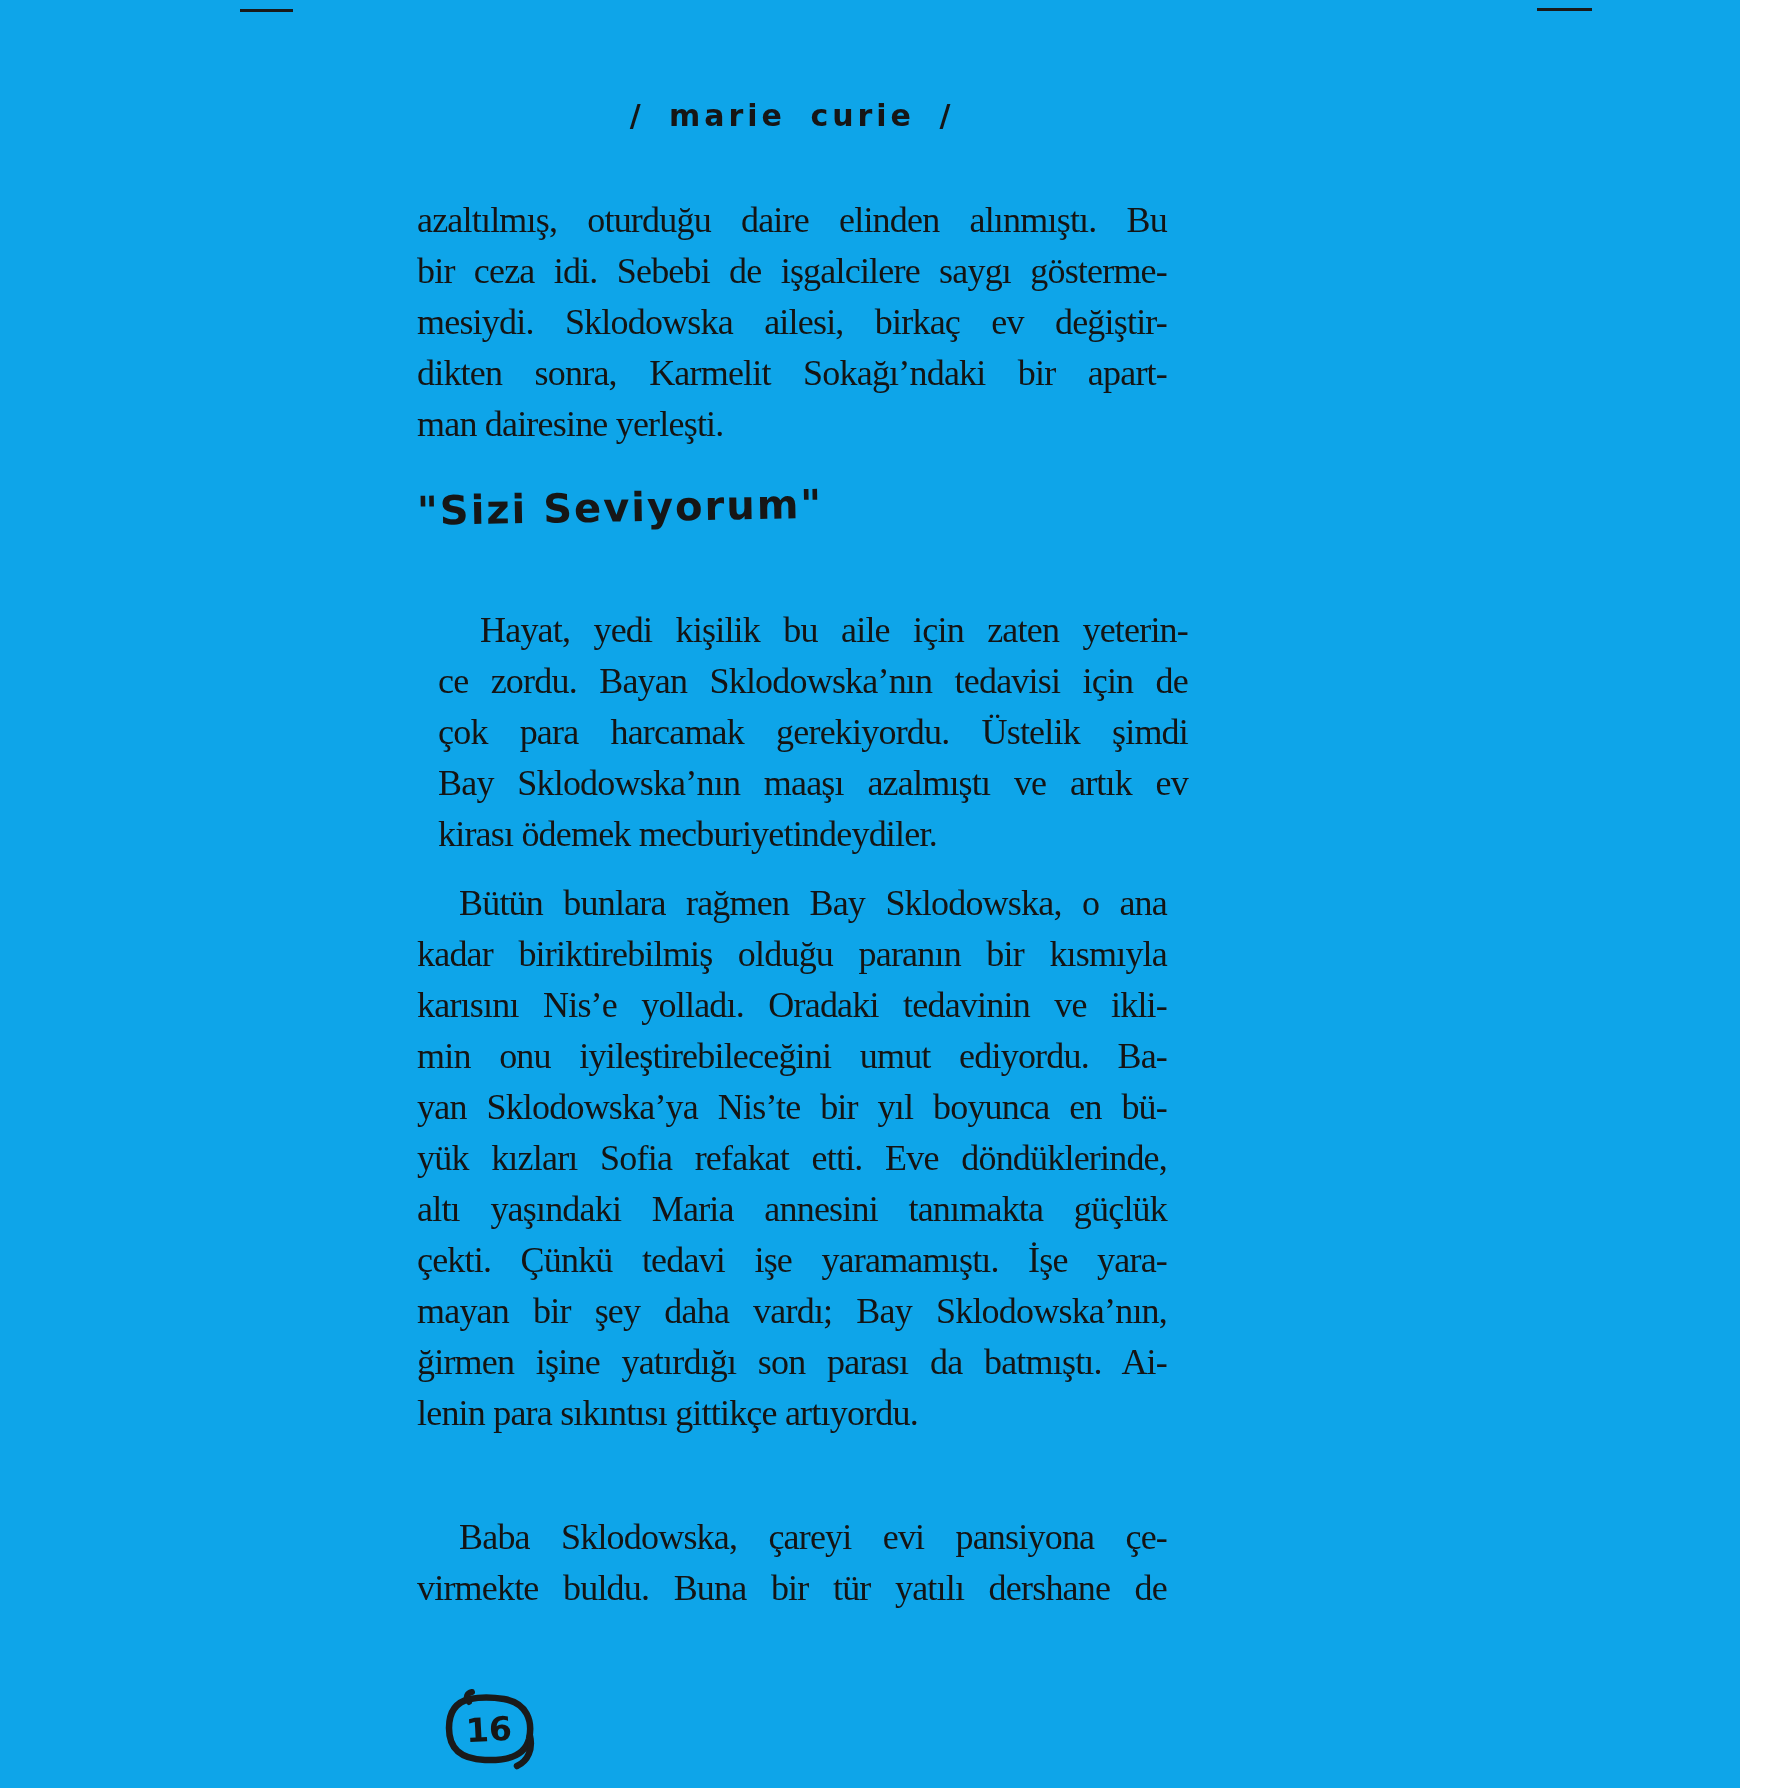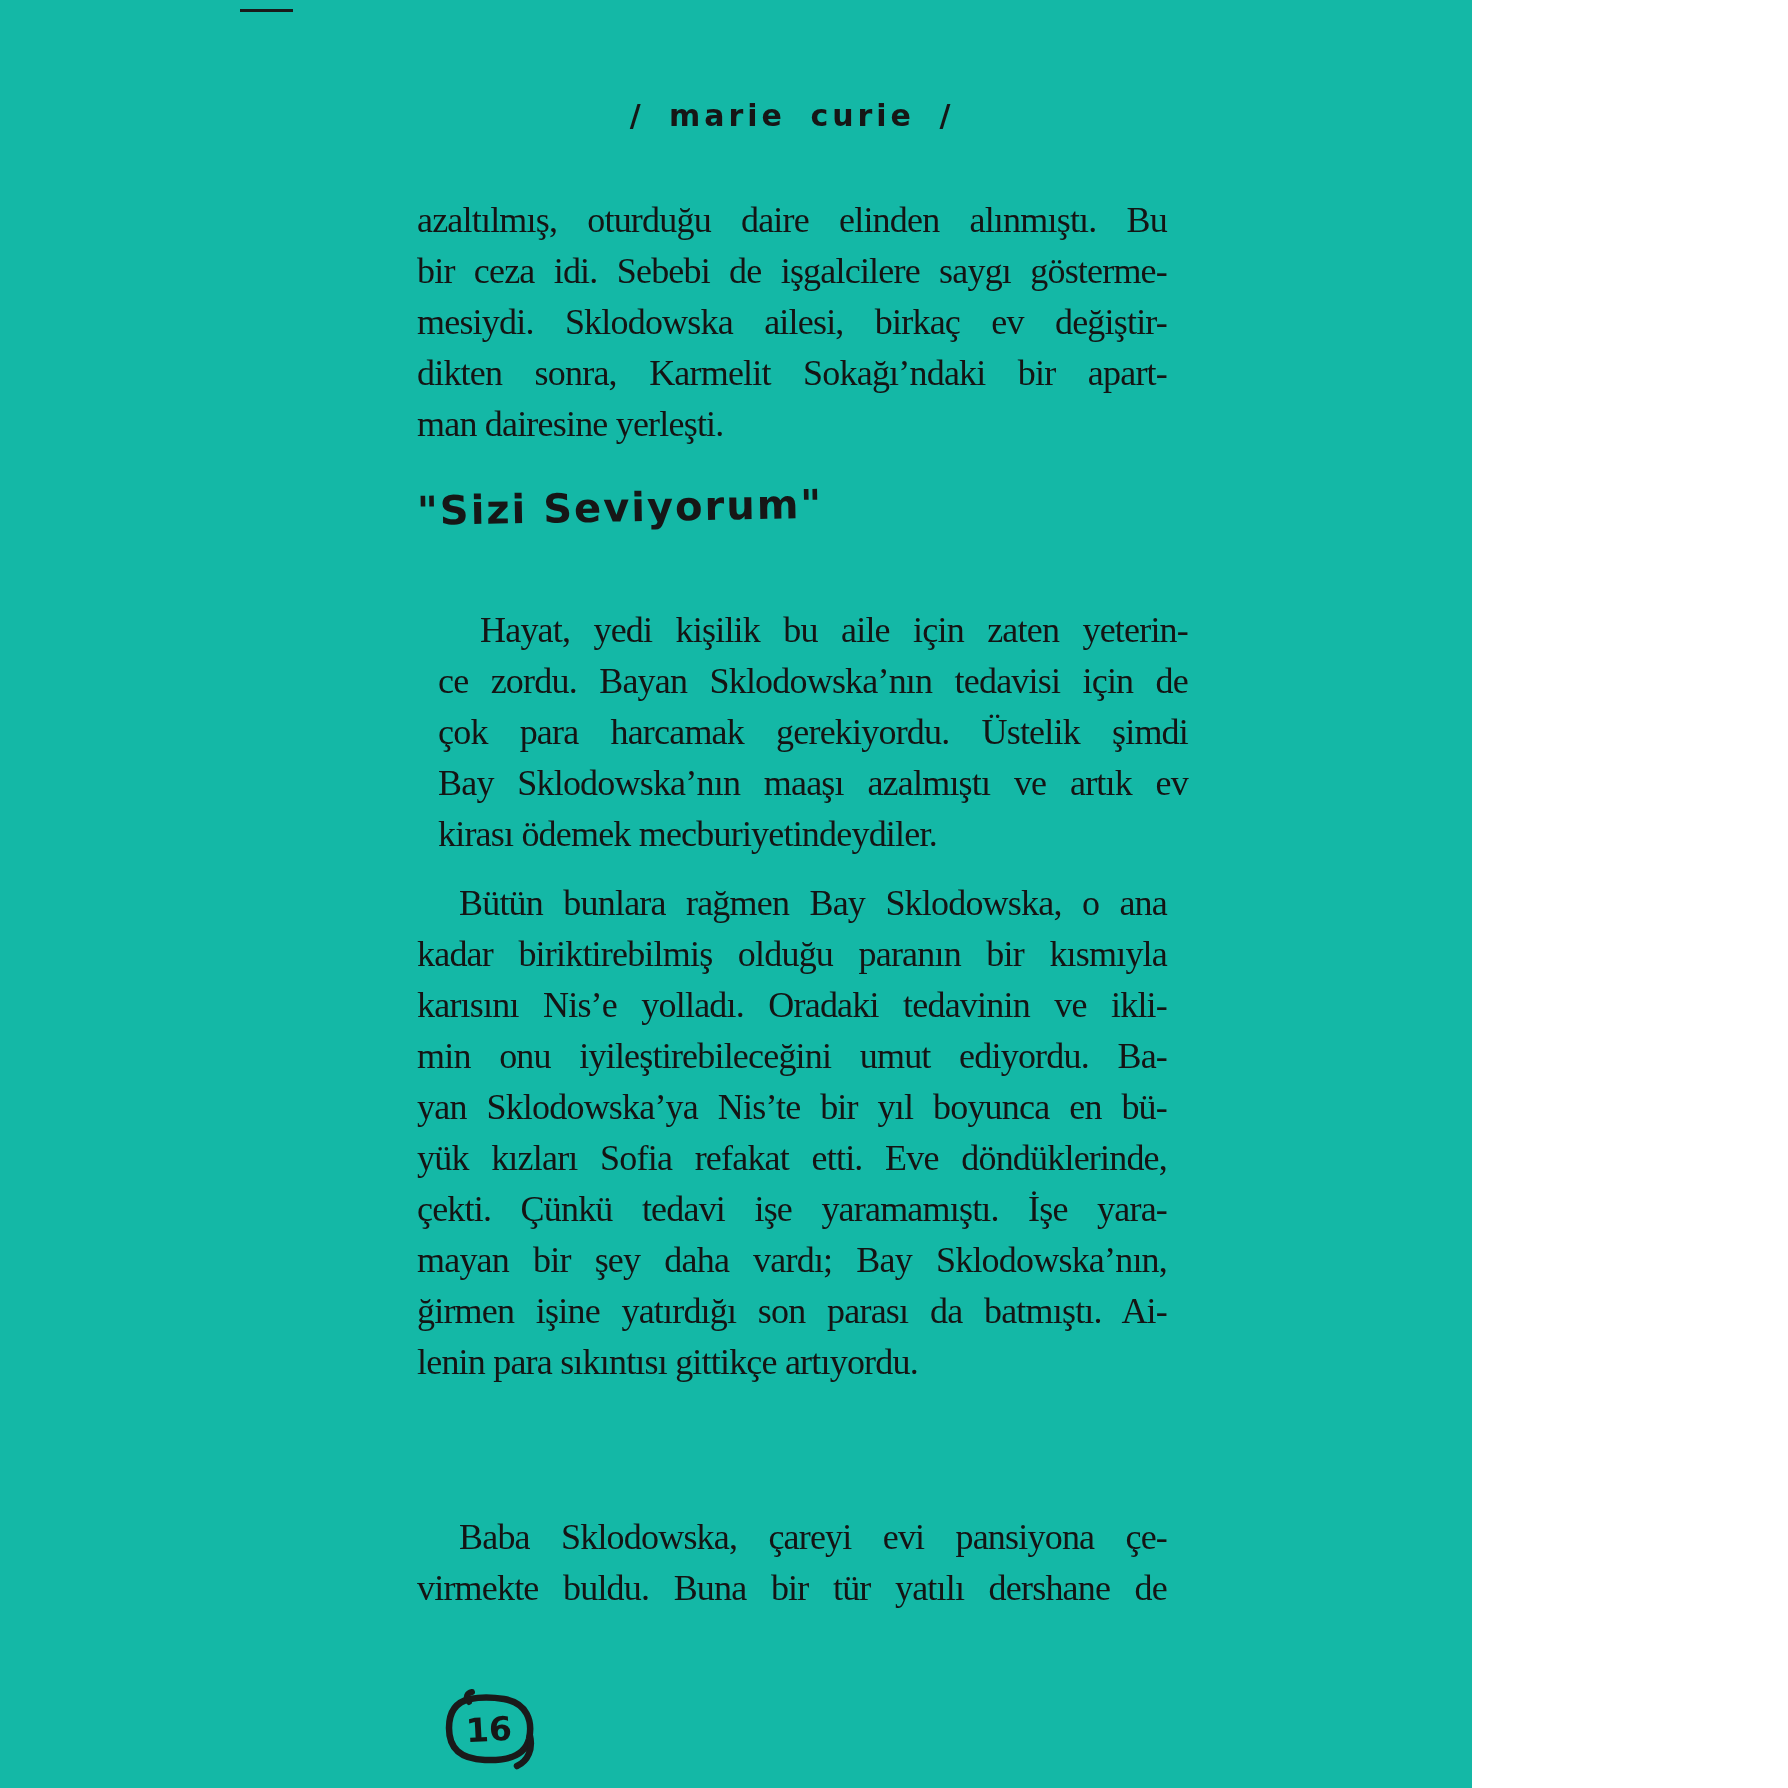--- a/index.html
+++ b/index.html
@@ -2,23 +2,23 @@
 <html><head>
 <meta charset="utf-8">
 <style>
   html, body {
     margin: 0;
     padding: 0;
     background: #ffffff;
   }
   .page {
     position: relative;
-    width: 1472px;
+    width: 1740px;
     height: 1788px;
-    background: #14b8a6;
+    background: #0ea5e9;
     overflow: hidden;
     font-family: "Liberation Serif", "DejaVu Serif", serif;
     color: #141414;
   }
   .crop-mark {
     position: absolute;
     height: 3px;
     background: #1a1a1a;
   }
   .crop-mark.left  { left: 240px;  top: 9px; width: 53px; }
@@ -133,20 +133,21 @@
     <div class="line last">kirası ödemek mecburiyetindeydiler.</div>
   </div>
 
   <div class="body-block p3">
     <div class="line indent">Bütün bunlara rağmen Bay Sklodowska, o ana</div>
     <div class="line">kadar biriktirebilmiş olduğu paranın bir kısmıyla</div>
     <div class="line">karısını Nis’e yolladı. Oradaki tedavinin ve ikli-</div>
     <div class="line">min onu iyileştirebileceğini umut ediyordu. Ba-</div>
     <div class="line">yan Sklodowska’ya Nis’te bir yıl boyunca en bü-</div>
     <div class="line">yük kızları Sofia refakat etti. Eve döndüklerinde,</div>
+    <div class="line">altı yaşındaki Maria annesini tanımakta güçlük</div>
     <div class="line">çekti. Çünkü tedavi işe yaramamıştı. İşe yara-</div>
     <div class="line">mayan bir şey daha vardı; Bay Sklodowska’nın,</div>
     <div class="line">ğirmen işine yatırdığı son parası da batmıştı. Ai-</div>
     <div class="line last">lenin para sıkıntısı gittikçe artıyordu.</div>
   </div>
 
   <div class="body-block p4">
     <div class="line indent">Baba Sklodowska, çareyi evi pansiyona çe-</div>
     <div class="line">virmekte buldu. Buna bir tür yatılı dershane de</div>
   </div>

